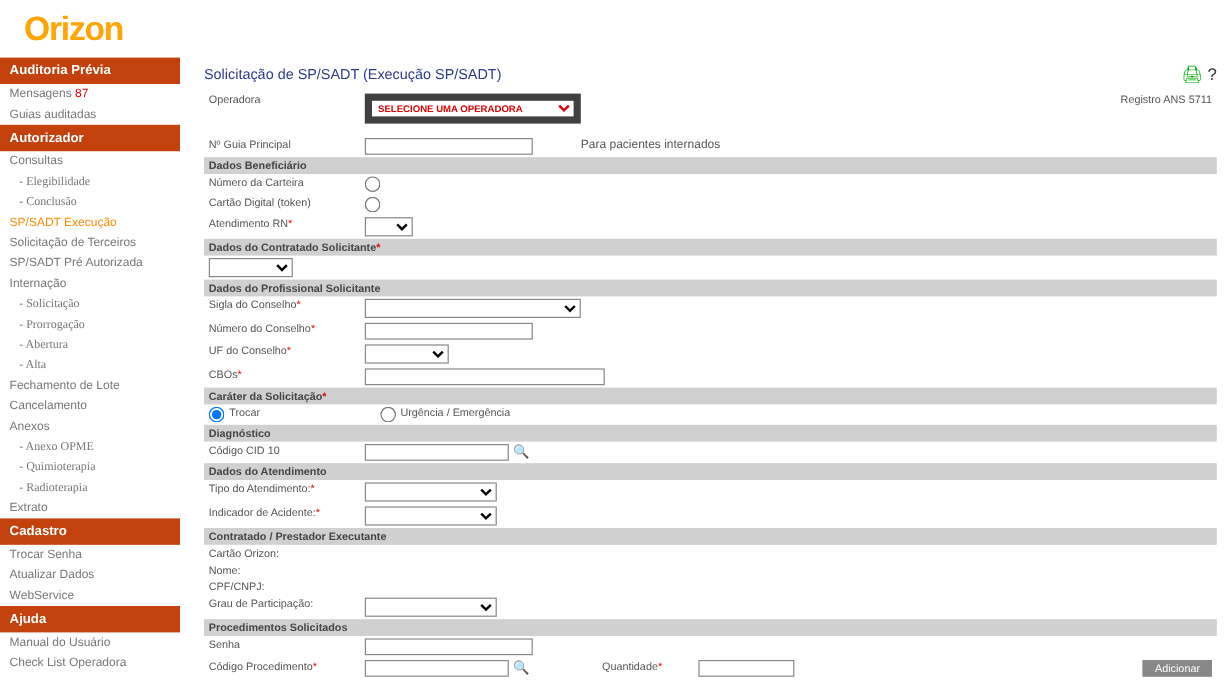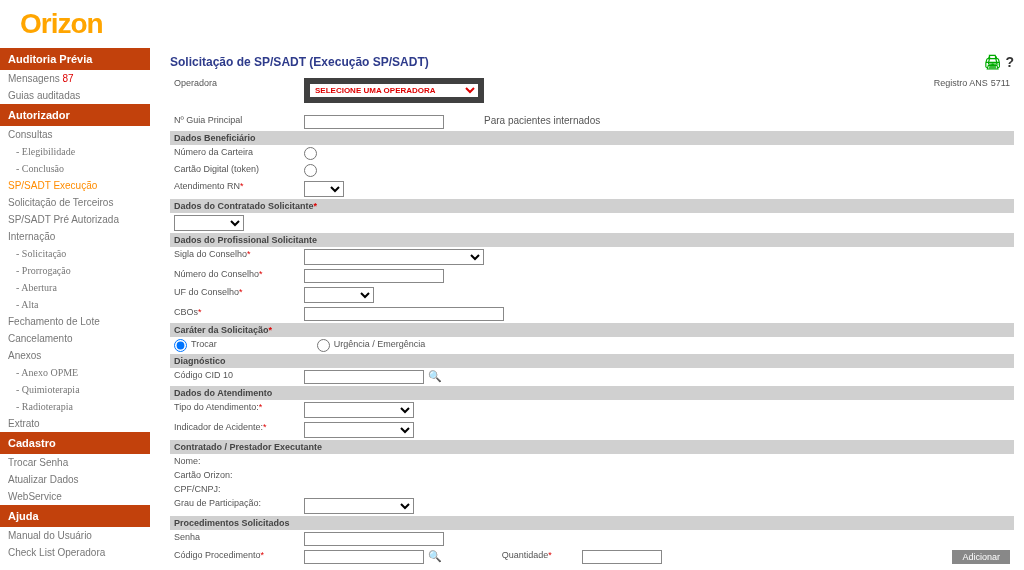--- a/index.html
+++ b/index.html
@@ -6,21 +6,21 @@
 body { font-family: Arial, sans-serif; font-size: 10px; background: #fff; color: #555; width: 1024px; }
 .logo { color: #ffa500; font-size: 28px; font-weight: bold; padding: 8px 20px; letter-spacing: -1px; }
 .container { display: flex; }
 .sidebar { width: 150px; flex-shrink: 0; }
 .side-head { background: #c2410c; color: #fff; padding: 5px 8px; font-size: 11px; font-weight: bold; }
 .side-item { padding: 3px 8px; color: #777; font-size: 10px; cursor: pointer; }
 .side-sub { padding: 3px 8px 3px 16px; color: #777; font-size: 10px; cursor: pointer; font-family: Liberation Serif, serif; }
 .active-orange { color: #ff8c00; }
 .badge { color: #d00; }
 .main { flex: 1; padding: 0 10px 0 20px; }
-.title { color: #2e3b8b; font-size: 12px; font-weight: bold; padding: 6px 0; display: flex; align-items: center; gap: 17px; }
+.title { color: #2e3b8b; font-size: 12px; font-weight: normal; padding: 6px 0; display: flex; align-items: center; gap: 17px; }
 .title-icons { margin-left: auto; font-size: 14px; color: #333; }
 .section-head { background: #d0d0d0; color: #444; font-size: 9px; padding: 2px 4px; font-weight: bold; }
 .row { display: flex; align-items: flex-start; padding: 2px 4px; }
 .lbl { width: 130px; font-size: 9px; color: #555; }
 .req::after { content: "*"; color: #d00; }
 input[type=text], select { border: 1px solid #888; font-size: 9px; padding: 1px 2px; background: #fff; }
 .operadora-sel { border: 6px solid #404040; color: #d00; font-size: 8px; font-weight: bold; padding: 1px; }
 .registro { font-size: 9px; color: #555; }
 .adicionar { background: #888; color: #fff; font-size: 9px; padding: 2px 10px; cursor: pointer; text-align: center; }
 .search-icon { color: #5a9; font-size: 11px; margin-left: 4px; }
@@ -153,24 +153,24 @@
         <span class="lbl req">Tipo do Atendimento:</span>
         <select style="width:110px"></select>
       </div>
     <div class="row">
         <span class="lbl req">Indicador de Acidente:</span>
         <select style="width:110px"></select>
       </div>
 
     <div class="section-head">Contratado / Prestador Executante</div>
     <div class="row">
-        <span class="lbl">Nome:</span>
+        <span class="lbl">Cartão Orizon:</span>
       </div>
     <div class="row">
-        <span class="lbl">Cartão Orizon:</span>
+        <span class="lbl">Nome:</span>
       </div>
     <div class="row">
         <span class="lbl">CPF/CNPJ:</span>
       </div>
     <div class="row">
         <span class="lbl">Grau de Participação:</span>
         <select style="width:110px"></select>
       </div>
 
     <div class="section-head">Procedimentos Solicitados</div>

